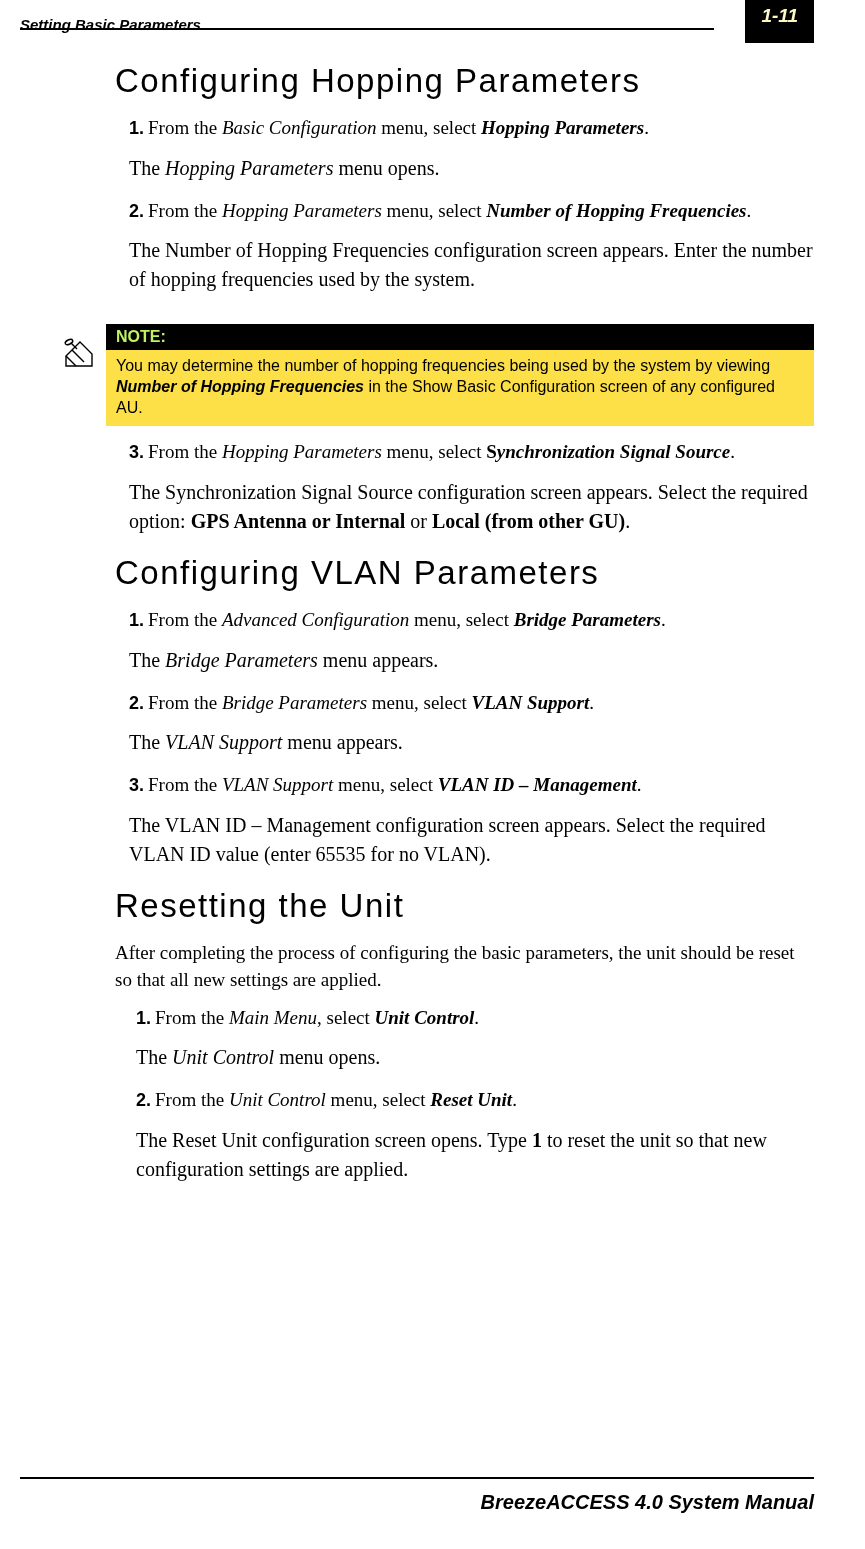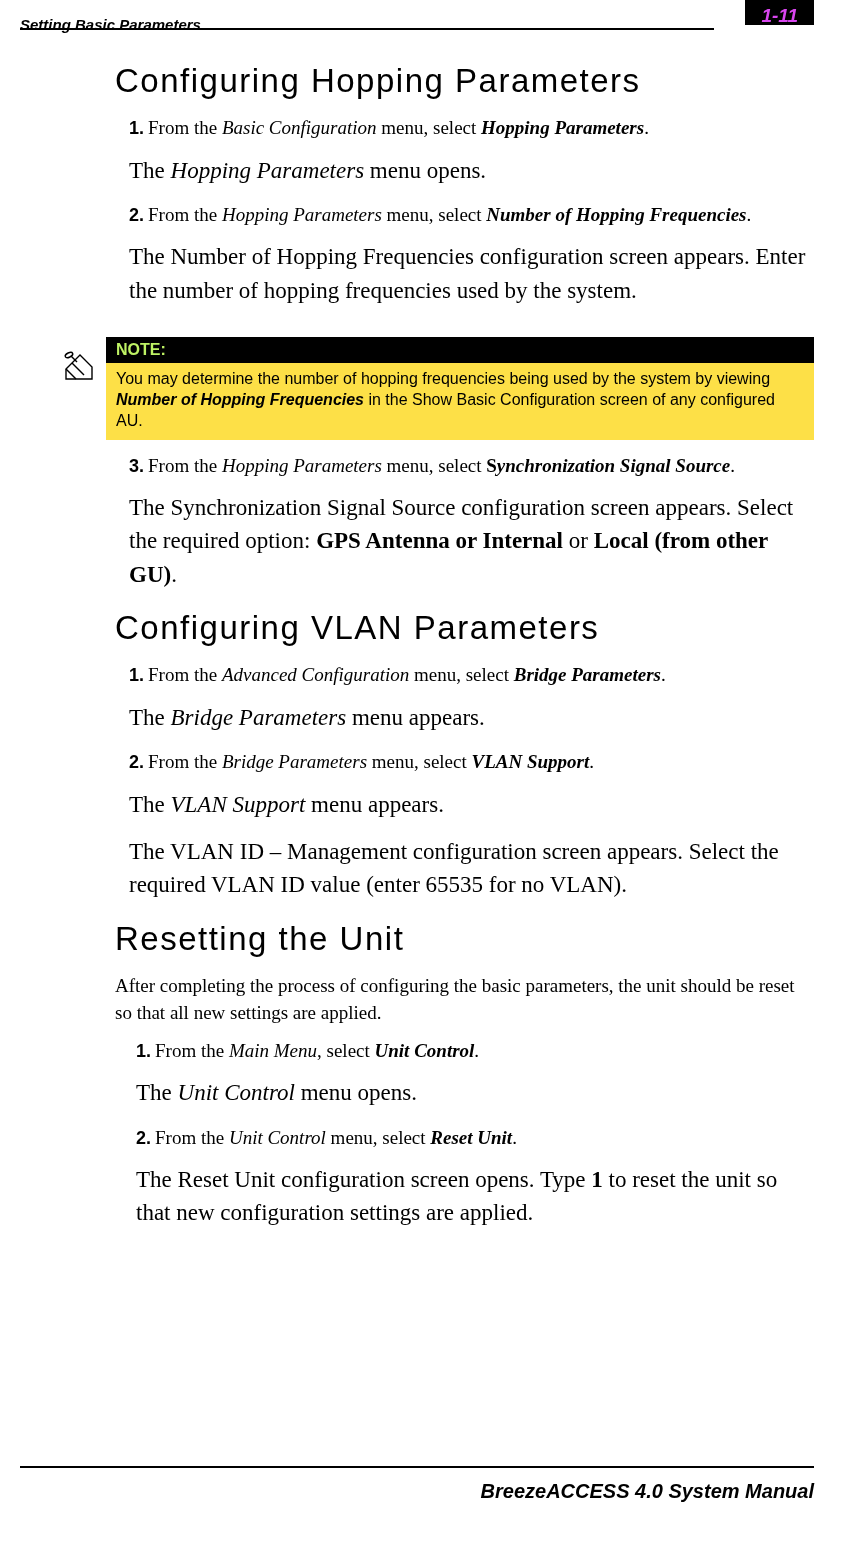--- a/index.html
+++ b/index.html
@@ -21,26 +21,26 @@
   }
   .header-left {
     font-family: Arial, Helvetica, sans-serif;
     font-weight: bold;
     font-style: italic;
     font-size: 15px;
     padding-top: 16px;
   }
   .page-number-box {
     background: #000;
-    color: #d946ef;
+    color: #fef9c3;
     font-family: Arial, Helvetica, sans-serif;
     font-weight: bold;
     font-style: italic;
     font-size: 19px;
-    padding: 6px 16px 0 16px;
+    padding: 6px 16px 18px 16px;
     line-height: 1;
   }
   .header-rule {
     margin: 0 21px 0 20px;
     border: none;
     border-top: 2px solid #000;
     position: relative;
     top: -14px;
     width: 694px;
   }
@@ -68,21 +68,21 @@
     display: inline;
   }
   .step-text, .body-text {
     font-size: 19px;
     line-height: 1.45;
   }
   .step-text {
     display: inline;
   }
   .sub-text {
-    font-size: 23px;
+    font-size: 20px;
     line-height: 1.45;
     margin-left: 14px;
     margin-top: 12px;
     margin-bottom: 14px;
   }
   .body-text {
     margin-bottom: 10px;
   }
   em { font-style: italic; }
   strong { font-weight: bold; }
@@ -109,21 +109,21 @@
   }
   .note-body {
     background: #fde047;
     font-family: Arial, Helvetica, sans-serif;
     font-size: 16px;
     line-height: 1.3;
     padding: 6px 10px 8px 10px;
   }
   .footer {
     position: absolute;
-    bottom: 46px;
+    bottom: 35px;
     left: 20px;
     right: 51px;
   }
   .footer-rule {
     border: none;
     border-top: 2.5px solid #000;
     margin-bottom: 12px;
   }
   .footer-text {
     text-align: right;
@@ -211,20 +211,26 @@
   <div class="step-item">
     <span class="step-num">2.</span>
     <span class="step-text">
       <span>From the </span><em>Bridge Parameters</em><span> menu, select </span><strong><em>VLAN Support</em></strong><span>.</span>
     </span>
   </div>
   <p class="sub-text">
     <span>The </span><em>VLAN Support</em><span> menu appears.</span>
   </p>
 
+  <div class="step-item">
+    <span class="step-num">3.</span>
+    <span class="step-text">
+      <span>From the </span><em>VLAN Support</em><span> menu, select </span><strong><em>VLAN ID – Management</em></strong><span>.</span>
+    </span>
+  </div>
   <p class="sub-text">The VLAN ID – Management configuration screen appears. Select the required VLAN ID value (enter 65535 for no VLAN).</p>
 
   <h1>Resetting the Unit</h1>
   <p class="body-text">After completing the process of configuring the basic parameters, the unit should be reset so that all new settings are applied.</p>
 
   <div class="step-item" style="margin-left:21px">
     <span class="step-num">1.</span>
     <span class="step-text">
       <span>From the </span><em>Main Menu</em><span>, select </span><strong><em>Unit Control</em></strong><span>.</span>
     </span>

